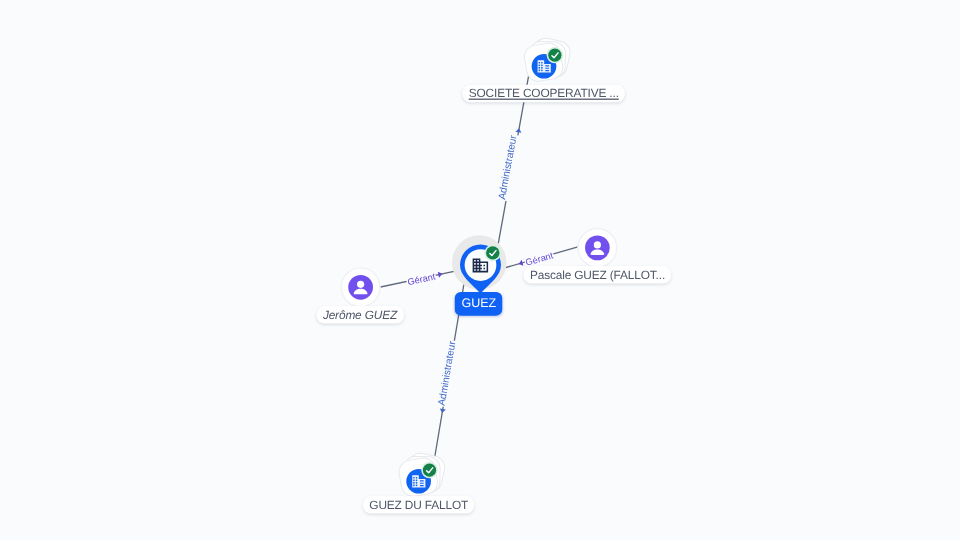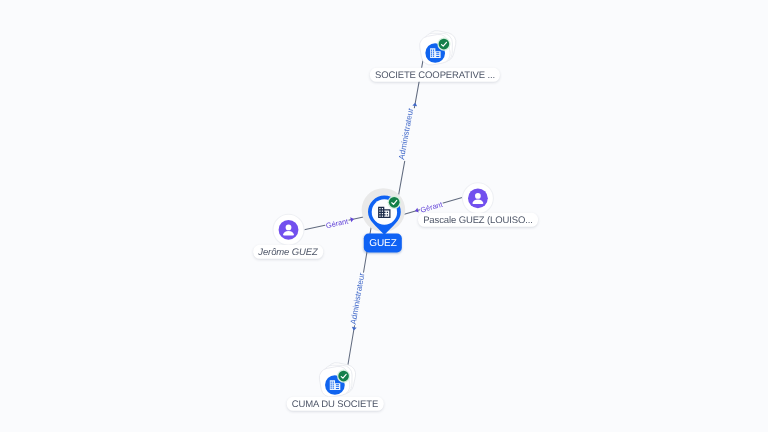--- a/index.html
+++ b/index.html
@@ -110,19 +110,19 @@
           <path d="M3 3 h8.9 v4.8 h8.9 v11.4 h-17.8 zM5.3 5.05 a1.1 1.1 0 1 0 .01 0 z M8.8 5.05 a1.1 1.1 0 1 0 .01 0 zM5.3 8.45 a1.1 1.1 0 1 0 .01 0 z M8.8 8.45 a1.1 1.1 0 1 0 .01 0 zM5.3 11.85 a1.1 1.1 0 1 0 .01 0 z M8.8 11.85 a1.1 1.1 0 1 0 .01 0 zM5.3 15.25 a1.1 1.1 0 1 0 .01 0 z M8.8 15.25 a1.1 1.1 0 1 0 .01 0 zM13.4 9.7 h5.1 v1.55 h-5.1 z M13.4 12.9 h5.1 v1.55 h-5.1 z M13.4 16.1 h5.1 v1.55 h-5.1 z" fill-rule="evenodd" fill="#e9f2fe"></path>
         </g>
         <g>
           <circle cx="343.6" cy="376.09999999999997" r="6.55" fill="#d6f0de"></circle>
           <circle cx="343.6" cy="376.09999999999997" r="5.3" fill="#14804a"></circle>
           <path d="M 341.26800000000003 376.52399999999994 L 342.911 378.21999999999997 L 346.144 374.29799999999994" stroke="#ffffff" stroke-width="1.1395" fill="none" stroke-linecap="round" stroke-linejoin="round"></path>
         </g>
       </g>
     </svg>
   <div id="labels">
-      <div class="nlabel" style="background: rgb(255, 255, 255); color: rgb(78, 86, 104); left: 435px; top: 74.6px;">SOCIETE COOPERATIVE ...</div>
+      <div class="nlabel" style="background: rgb(255, 255, 255); color: rgb(78, 86, 104); left: 435px; top: 74.6px; text-decoration: underline;">SOCIETE COOPERATIVE ...</div>
       <div class="nlabel sel" style="background: rgb(15, 98, 244); color: rgb(255, 255, 255); left: 383.4px; top: 243.1px;">GUEZ</div>
       <div class="nlabel" style="background: rgb(255, 255, 255); color: rgb(78, 86, 104); left: 288px; top: 251.7px; font-style: italic;">Jerôme GUEZ</div>
-      <div class="nlabel" style="background: rgb(255, 255, 255); color: rgb(78, 86, 104); left: 478.3px; top: 219.8px;">Pascale GUEZ (LOUISO...</div>
-      <div class="nlabel" style="background: rgb(255, 255, 255); color: rgb(78, 86, 104); left: 335.1px; top: 403.8px;">CUMA DU SOCIETE</div>
+      <div class="nlabel" style="background: rgb(255, 255, 255); color: rgb(78, 86, 104); left: 478.3px; top: 219.8px;">Pascale GUEZ (FALLOT...</div>
+      <div class="nlabel" style="background: rgb(255, 255, 255); color: rgb(78, 86, 104); left: 335.1px; top: 403.8px;">GUEZ DU FALLOT</div>
     </div>
 </div>
 
 </body></html>

